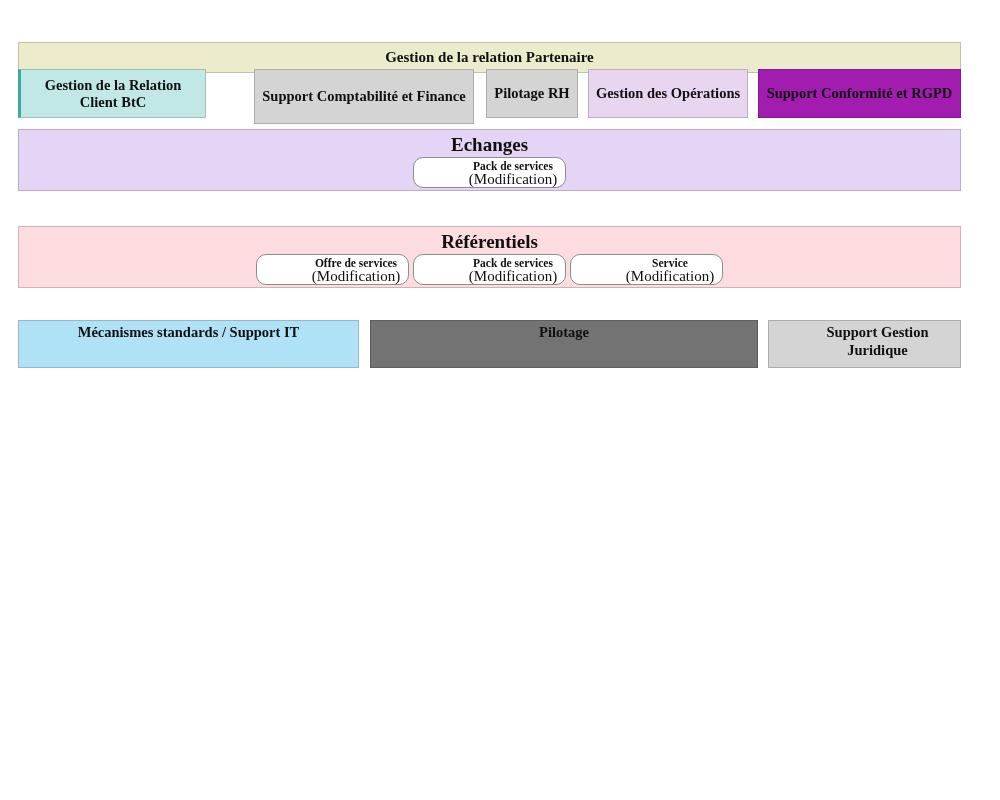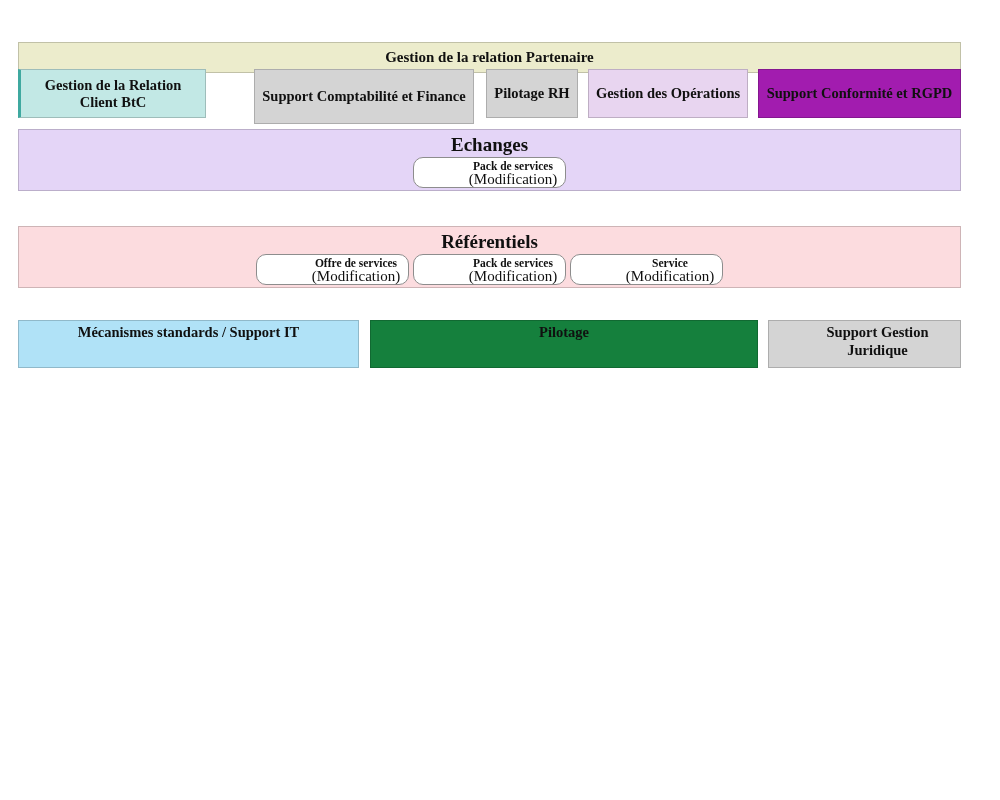--- a/index.html
+++ b/index.html
@@ -166,21 +166,21 @@
           </div>
         </div>
       </div>
     </div>
 
 
   <div id="support-row">
       <div class="support" style="left: 18px; top: 320px; width: 341px; height: 48px; background: rgb(176, 226, 247);">
         <span>Mécanismes standards / Support IT</span>
       </div>
-      <div class="support" style="left: 370px; top: 320px; width: 388px; height: 48px; background: #15803d;">
+      <div class="support" style="left: 370px; top: 320px; width: 388px; height: 48px; background: #737373;">
         <span>Pilotage</span>
       </div>
       <div class="support" style="left: 768px; top: 320px; width: 193px; height: 48px; background: rgb(212, 212, 212); padding-left: 32px;">
         <span>Support Gestion Juridique</span>
       </div>
     </div>
 
 </div>
 
 </body></html>

